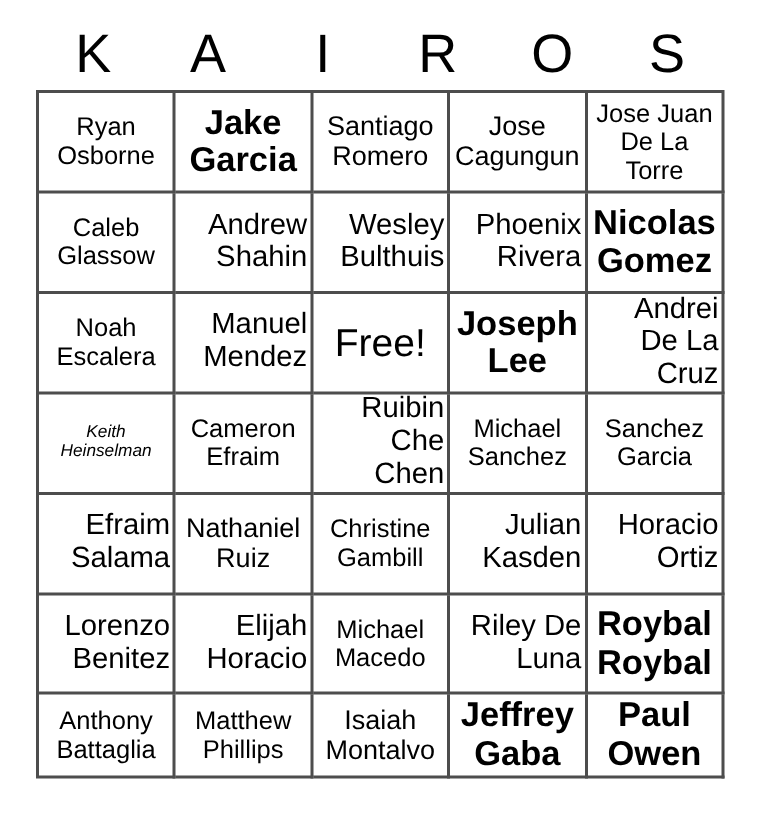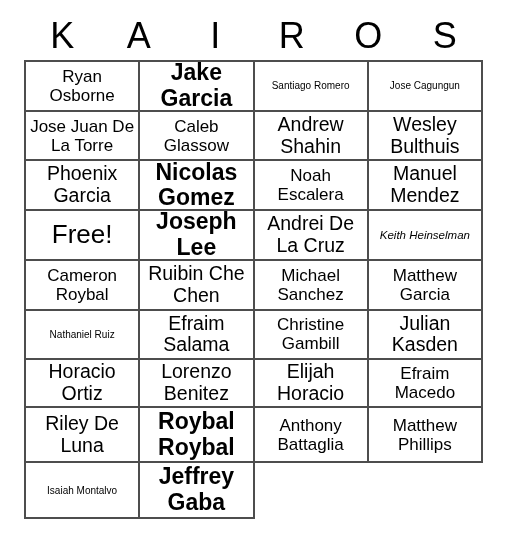--- a/index.html
+++ b/index.html
@@ -44,21 +44,21 @@
   #grid {
     position: absolute;
     left: 24px;
     top: 60px;
     width: 459px;
     height: 459px;
     box-sizing: border-box;
     border-top: 2px solid #4d4d4d;
     border-left: 2px solid #4d4d4d;
     display: grid;
-    grid-template-columns: repeat(4, 1fr);
+    grid-template-columns: repeat(5, 1fr);
     grid-template-rows: repeat(6, 1fr);
   }
   .cell {
     box-sizing: border-box;
     border-right: 2px solid #4d4d4d;
     border-bottom: 2px solid #4d4d4d;
     display: flex;
     align-items: center;
     justify-content: center;
     text-align: center;
@@ -67,23 +67,23 @@
   }
   .cell-text {
     display: block;
     width: 100%;
     line-height: 1.12;
     word-wrap: break-word;
     hyphens: none;
   }
   
   .sz-xl { font-size: 23px; font-weight: bold; }
-  .sz-lg { font-size: 19.5px; }
+  .sz-lg { font-size: 19.5px; text-align: right; }
   .sz-md { font-size: 17px; }
-  .sz-sm { font-size: 10px; }
+  .sz-sm { font-size: 18px; }
   .sz-xs { font-size: 11.5px; font-style: italic; }
   .free .cell-text { font-size: 26px; }
 </style>
 </head>
 <body>
 
 <div id="card">
 
   <div id="header-row">
     <div class="header-letter">K</div>
@@ -113,21 +113,21 @@
       <div class="cell">
         <span class="cell-text sz-md">Caleb Glassow</span>
       </div>
       <div class="cell">
         <span class="cell-text sz-lg">Andrew Shahin</span>
       </div>
       <div class="cell">
         <span class="cell-text sz-lg">Wesley Bulthuis</span>
       </div>
       <div class="cell">
-        <span class="cell-text sz-lg">Phoenix Garcia</span>
+        <span class="cell-text sz-lg">Phoenix Rivera</span>
       </div>
       <div class="cell">
         <span class="cell-text sz-xl">Nicolas Gomez</span>
       </div>
       <div class="cell">
         <span class="cell-text sz-md">Noah Escalera</span>
       </div>
       <div class="cell">
         <span class="cell-text sz-lg">Manuel Mendez</span>
       </div>
@@ -137,68 +137,71 @@
       <div class="cell">
         <span class="cell-text sz-xl">Joseph Lee</span>
       </div>
       <div class="cell">
         <span class="cell-text sz-lg">Andrei De La Cruz</span>
       </div>
       <div class="cell">
         <span class="cell-text sz-xs">Keith Heinselman</span>
       </div>
       <div class="cell">
-        <span class="cell-text sz-md">Cameron Roybal</span>
+        <span class="cell-text sz-md">Cameron Efraim</span>
       </div>
       <div class="cell">
         <span class="cell-text sz-lg">Ruibin Che Chen</span>
       </div>
       <div class="cell">
         <span class="cell-text sz-md">Michael Sanchez</span>
       </div>
       <div class="cell">
-        <span class="cell-text sz-md">Matthew Garcia</span>
+        <span class="cell-text sz-md">Sanchez Garcia</span>
+      </div>
+      <div class="cell">
+        <span class="cell-text sz-lg">Efraim Salama</span>
       </div>
       <div class="cell">
         <span class="cell-text sz-sm">Nathaniel Ruiz</span>
       </div>
       <div class="cell">
-        <span class="cell-text sz-lg">Efraim Salama</span>
-      </div>
-      <div class="cell">
         <span class="cell-text sz-md">Christine Gambill</span>
       </div>
       <div class="cell">
         <span class="cell-text sz-lg">Julian Kasden</span>
       </div>
       <div class="cell">
         <span class="cell-text sz-lg">Horacio Ortiz</span>
       </div>
       <div class="cell">
         <span class="cell-text sz-lg">Lorenzo Benitez</span>
       </div>
       <div class="cell">
         <span class="cell-text sz-lg">Elijah Horacio</span>
       </div>
       <div class="cell">
-        <span class="cell-text sz-md">Efraim Macedo</span>
+        <span class="cell-text sz-md">Michael Macedo</span>
       </div>
       <div class="cell">
         <span class="cell-text sz-lg">Riley De Luna</span>
       </div>
       <div class="cell">
         <span class="cell-text sz-xl">Roybal Roybal</span>
       </div>
       <div class="cell">
         <span class="cell-text sz-md">Anthony Battaglia</span>
       </div>
       <div class="cell">
         <span class="cell-text sz-md">Matthew Phillips</span>
       </div>
       <div class="cell">
         <span class="cell-text sz-sm">Isaiah Montalvo</span>
       </div>
       <div class="cell">
         <span class="cell-text sz-xl">Jeffrey Gaba</span>
       </div>
+      <div class="cell">
+        <span class="cell-text sz-xl">Paul Owen</span>
+      </div>
     </div>
 
 </div>
 
 </body></html>

